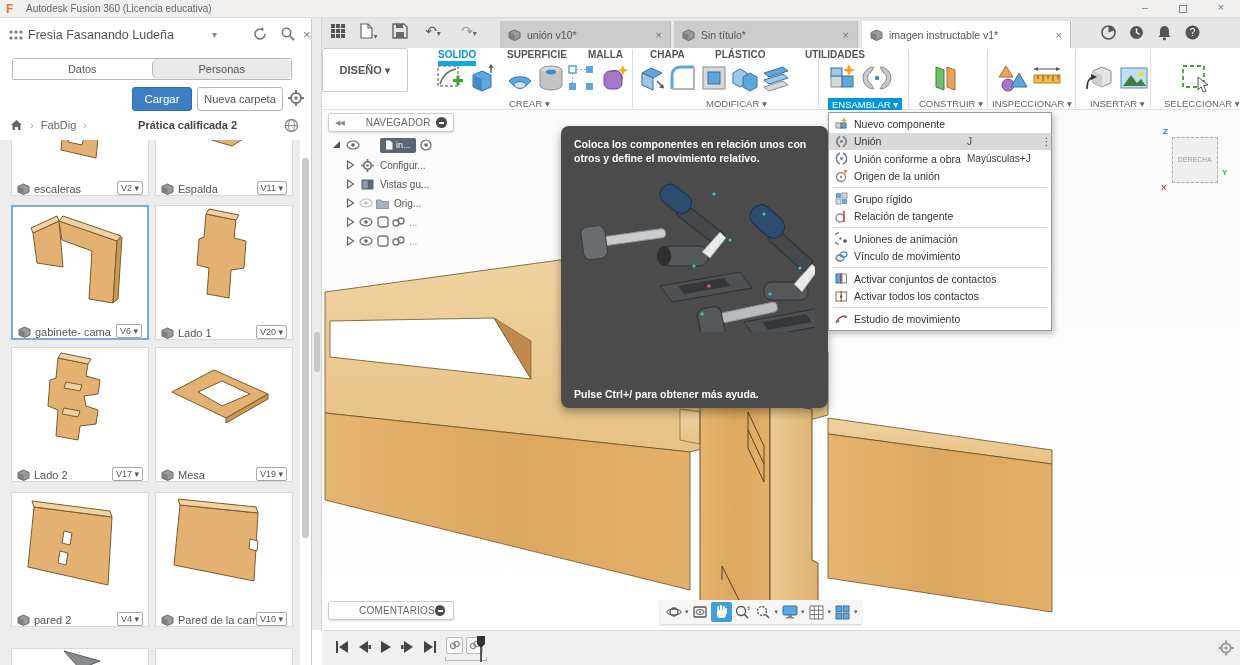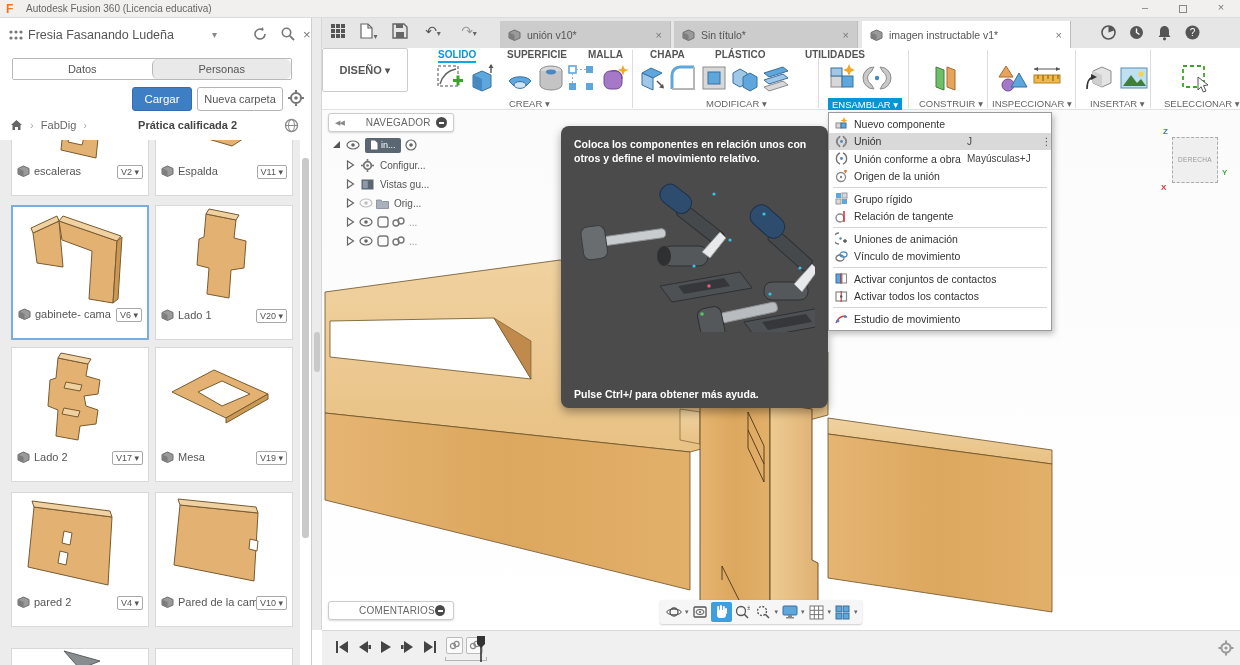--- a/index.html
+++ b/index.html
@@ -30,21 +30,21 @@
   #panel-gear { left:288px; top:72px; }
   #breadcrumb { left:10px; top:101px; width:290px; height:20px; font-size:11px; color:#666; }
   .crumb-sep { color:#aaa; padding:0 4px; }
   #crumb-current { font-weight:bold; color:#444;margin-left:44px; }
   #globe-icon { left:284px; top:100px; }
 
   #card-grid { left:0; top:122px; width:300px; height:525px; background:#ececec; overflow:hidden; }
   .card { position:absolute; width:138px; height:135px; background:#fff; border:1px solid #d8d8d8; }
   .card.selected { border:2px solid #7aaede; }
   .card .thumb { position:absolute; left:0; top:0; width:136px; height:103px; }
-  .card-label { position:absolute; left:0; bottom:0; width:100%; height:30px; display:flex; align-items:flex-start; padding:0 5px; background:#fff; }
+  .card-label { position:absolute; left:0; bottom:0; width:100%; height:30px; display:flex; align-items:flex-end; padding:0 5px; background:#fff; }
   .card-name { flex:1; font-size:11px; color:#555; margin-left:4px; white-space:nowrap; overflow:hidden; }
   .ver-pill { border:1px solid #a8a8a8; border-radius:2px; font-size:9px; color:#555; padding:1px 3px; white-space:nowrap; background:#fff; }
   #panel-scrollbar { left:302px; top:140px; width:7px; height:380px; background:#c9c9c9; border-radius:3px; }
 
   
   #divider-strip { left:312px; top:18px; width:10px; height:612px; background:#ebebeb; border-right:1px solid #d6d6d6; }
   #divider-handle { left:314px; top:332px; width:6px; height:40px; background:#c9c9c9; border-radius:3px; }
 
   
   #doc-strip { left:322px; top:18px; width:918px; height:30px; background:#e6e6e6; }
@@ -53,21 +53,21 @@
   .doc-tab { top:3px; height:27px; background:#ccc; border-right:1px solid #bdbdbd; display:flex; align-items:center; padding:0 8px; font-size:10.5px; color:#555; }
   .doc-tab.active { background:#fff; }
   .doc-tab .tab-title { margin:0 14px 0 6px; white-space:nowrap; }
   .tab-close { color:#777; font-size:11px; }
   .top-right-icon { top:6px; width:20px; height:20px; }
 
   
   #ribbon { left:322px; top:48px; width:918px; height:62px; background:#fff; border-bottom:1px solid #e2e2e2; }
   #diseno-btn { left:8px; top:9px; width:86px; height:44px; border:1px solid #ccc; border-radius:2px; background:#fff; text-align:center; line-height:42px; font-size:11px; font-weight:bold; color:#555; }
   .env-tab { top:1px; font-size:10px; font-weight:bold; color:#555; }
-  .env-tab.active { color:#0696d7; border-bottom:2px solid #0ea5e9; padding-bottom:1px; }
+  .env-tab.active { color:#0696d7; border-bottom:5px solid #0ea5e9; padding-bottom:1px; }
   .tool-icon { top:15px; width:30px; height:30px; }
   .grp-label { top:50px; font-size:9.5px; color:#666; white-space:nowrap; }
   .grp-label.hl { background:#0696d7; color:#fff; padding:1px 4px; }
   .rib-sep { top:2px; width:1px; height:58px; background:#dcdcdc; }
 
   
   #viewport { left:322px; top:110px; width:918px; height:520px; background:linear-gradient(#fbfbfb,#ffffff); }
 
   
   .float-hdr { background:#fff; border:1px solid #ccc; border-radius:3px; box-shadow:0 1px 2px rgba(0,0,0,.15); display:flex; align-items:center; font-size:10px; color:#666; }
@@ -578,21 +578,21 @@
     <span class="pin-dot"></span>
   </div>
   <div class="nav-row abs" style="left:332px;top:136px">
     <svg width="10" height="10">
         <polygon points="1,8 8,8 8,1" fill="#555"></polygon>
       </svg>
     <svg width="14" height="10" style="margin-left:4px">
         <ellipse cx="7" cy="5" rx="6" ry="4" fill="none" stroke="#666" stroke-width="1.2"></ellipse>
         <circle cx="7" cy="5" r="1.8" fill="#666"></circle>
       </svg>
-    <span id="nav-root-pill" style="margin-left:5px">
+    <span id="nav-root-pill" style="margin-left:20px">
       <svg width="8" height="10" style="margin-right:3px">
           <path d="M1,0.5 H5 L7.5,3 V9.5 H1 Z" fill="#fff"></path>
         </svg>
       <span>in...</span>
     </span>
     <svg width="12" height="12" style="margin-left:4px">
         <circle cx="6" cy="6" r="5" fill="none" stroke="#666" stroke-width="1.2"></circle>
         <circle cx="6" cy="6" r="1.8" fill="#666"></circle>
       </svg>
   </div>

